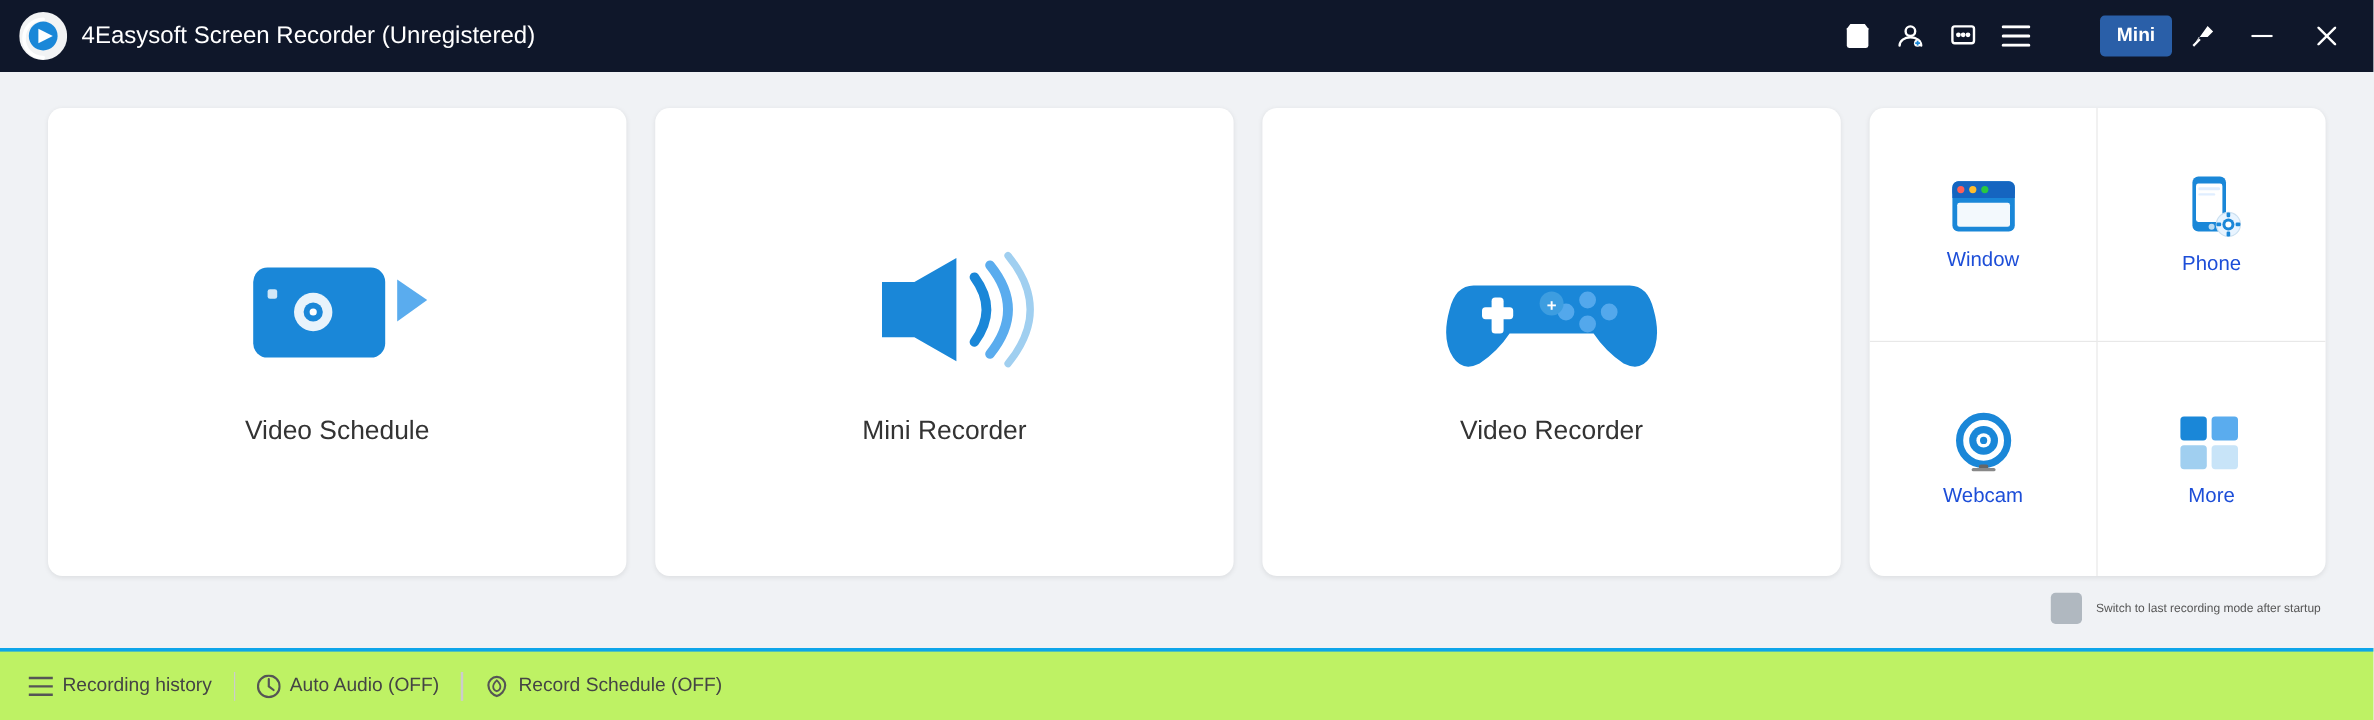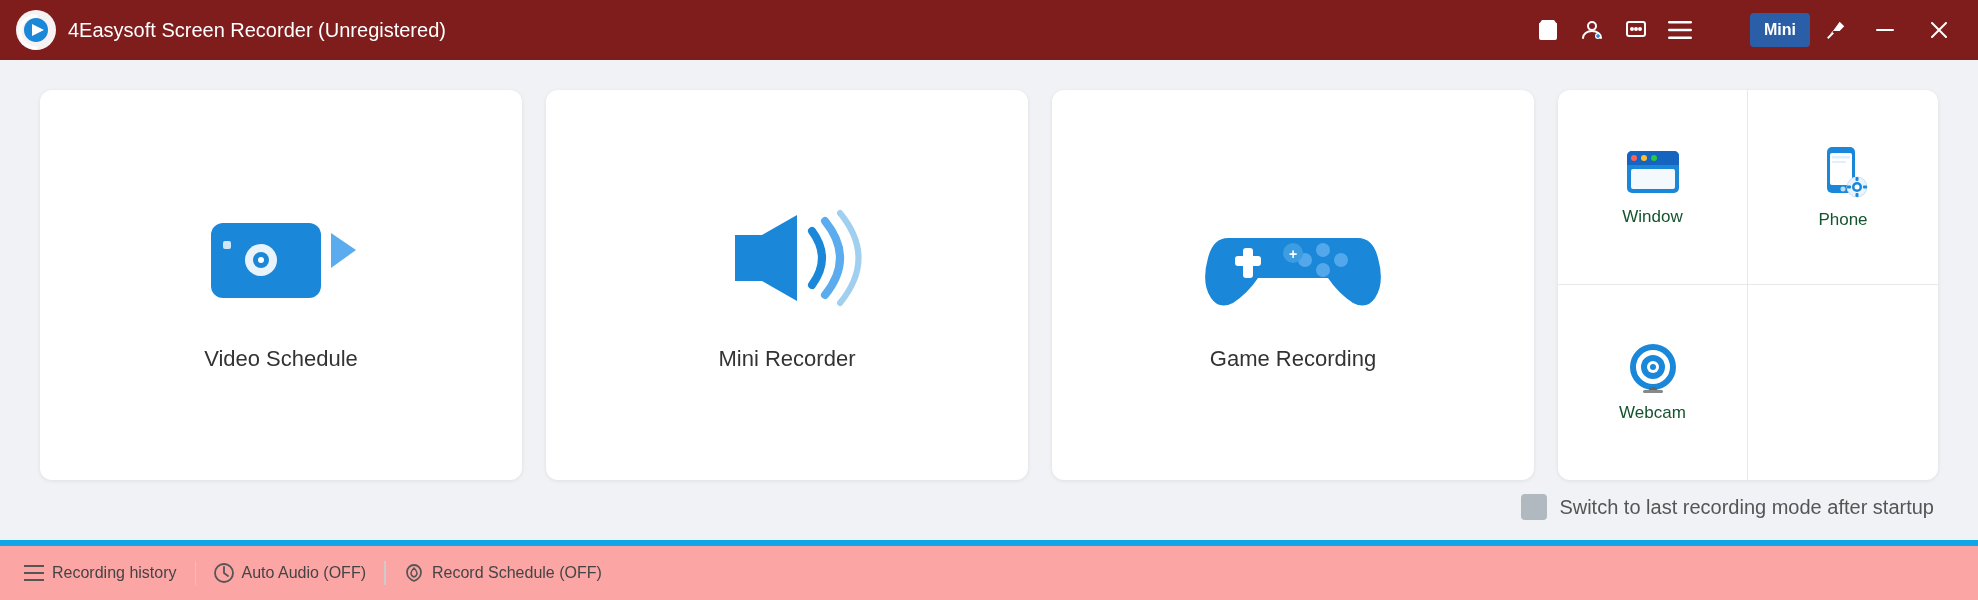--- a/index.html
+++ b/index.html
@@ -7,21 +7,21 @@
     body {
       width: 1978px;
       height: 600px;
       font-family: 'Segoe UI', Arial, sans-serif;
       background: #f0f0f0;
       overflow: hidden;
     }
 
     
     #title-bar {
-      background: #7f1d1d;
+      background: #0f172a;
       height: 60px;
       display: flex;
       align-items: center;
       padding: 0 16px;
       color: white;
       user-select: none;
     }
 
     #app-logo {
       width: 40px;
@@ -148,21 +148,21 @@
       padding: 20px;
       transition: background 0.15s;
       position: relative;
     }
     .mini-card:nth-child(1) { border-bottom: 1px solid #e8e8e8; border-right: 1px solid #e8e8e8; }
     .mini-card:nth-child(2) { border-bottom: 1px solid #e8e8e8; }
     .mini-card:nth-child(3) { border-right: 1px solid #e8e8e8; }
 
     .mini-card .mini-label {
       font-size: 17px;
-      color: #14532d;
+      color: #1d4ed8;
       margin-top: 10px;
     }
 
     
     #switch-row {
       display: flex;
       align-items: center;
       justify-content: flex-end;
       padding: 14px 4px 0 0;
       gap: 12px;
@@ -170,29 +170,29 @@
 
     #switch-checkbox {
       width: 26px;
       height: 26px;
       background: #b0b8c0;
       border-radius: 4px;
       flex-shrink: 0;
     }
 
     #switch-label {
-      font-size: 20px;
+      font-size: 10px;
       color: #555;
     }
 
     
     #bottom-bar {
       height: 60px;
-      background: #fca5a5;
-      border-top: 6px solid #0ea5e9;
+      background: #bef264;
+      border-top: 3px solid #0ea5e9;
       display: flex;
       align-items: center;
       padding: 0 24px;
       gap: 0;
     }
 
     .bottom-item {
       display: flex;
       align-items: center;
       gap: 8px;
@@ -337,21 +337,21 @@
 
           <circle cx="130" cy="52" r="7" fill="#5aacee" opacity="0.9"></circle>
           <circle cx="148" cy="62" r="7" fill="#5aacee" opacity="0.9"></circle>
           <circle cx="130" cy="72" r="7" fill="#5aacee" opacity="0.9"></circle>
           <circle cx="112" cy="62" r="7" fill="#5aacee" opacity="0.9"></circle>
 
           <circle cx="100" cy="55" r="10" fill="#3d9de0"></circle>
           <text x="100" y="61" text-anchor="middle" fill="white" font-size="14" font-weight="bold">+</text>
         </svg>
       </div>
-      <span class="card-label">Game Recording</span>
+      <span class="card-label">Video Recorder</span>
     </div>
 
     <div id="right-panel">
 
       <div class="mini-card">
         <svg width="60" height="50" viewBox="0 0 60 50">
           <rect x="4" y="4" width="52" height="42" rx="5" fill="#1a87d8"></rect>
           <rect x="4" y="4" width="52" height="14" rx="5" fill="#1565c0"></rect>
           <rect x="4" y="10" width="52" height="8" fill="#1565c0"></rect>
           <circle cx="11" cy="11" r="3" fill="#ff5f57"></circle>
@@ -396,20 +396,30 @@
           <circle cx="30" cy="24" r="6" fill="white"></circle>
 
           <circle cx="30" cy="24" r="3" fill="#1a87d8"></circle>
 
           <rect x="26" y="44" width="8" height="4" rx="2" fill="#666"></rect>
           <rect x="20" y="47" width="20" height="3" rx="1.5" fill="#888"></rect>
         </svg>
         <span class="mini-label">Webcam</span>
       </div>
 
+      <div class="mini-card">
+        <svg width="60" height="50" viewBox="0 0 60 50">
+
+          <rect x="4" y="4" width="22" height="20" rx="3" fill="#1a87d8"></rect>
+          <rect x="30" y="4" width="22" height="20" rx="3" fill="#5aacee"></rect>
+          <rect x="4" y="28" width="22" height="20" rx="3" fill="#a0cff0"></rect>
+          <rect x="30" y="28" width="22" height="20" rx="3" fill="#c8e4f8"></rect>
+        </svg>
+        <span class="mini-label">More</span>
+      </div>
 
     </div>
   </div>
 
   <div id="switch-row">
     <div id="switch-checkbox"></div>
     <span id="switch-label">Switch to last recording mode after startup</span>
   </div>
 </div>
 

